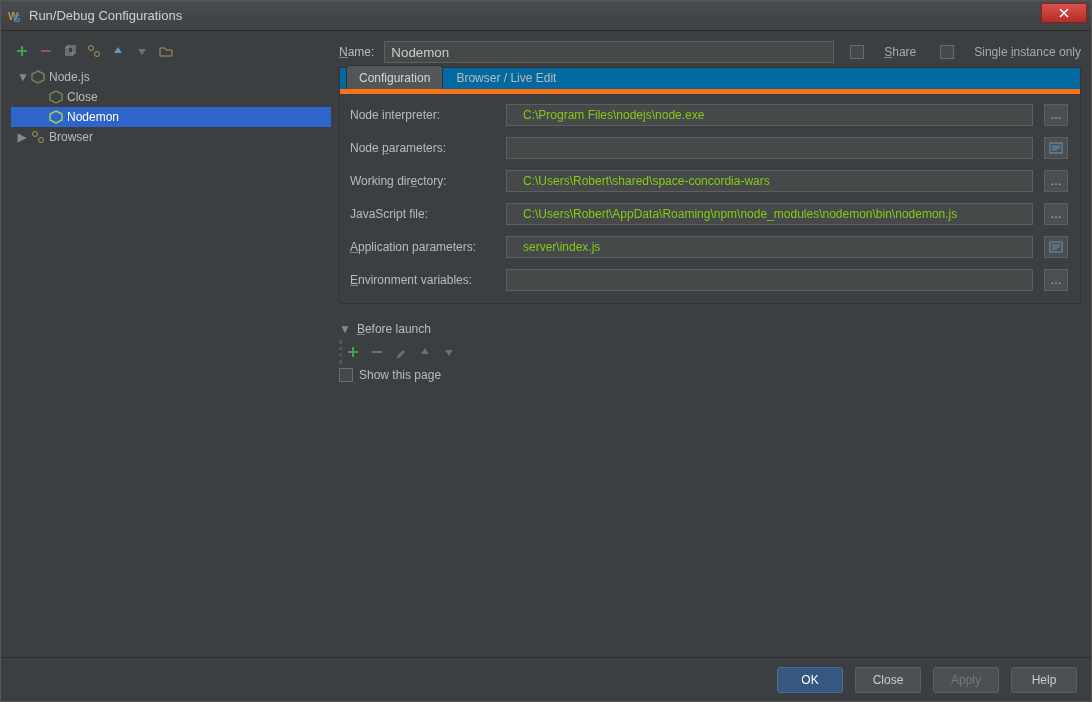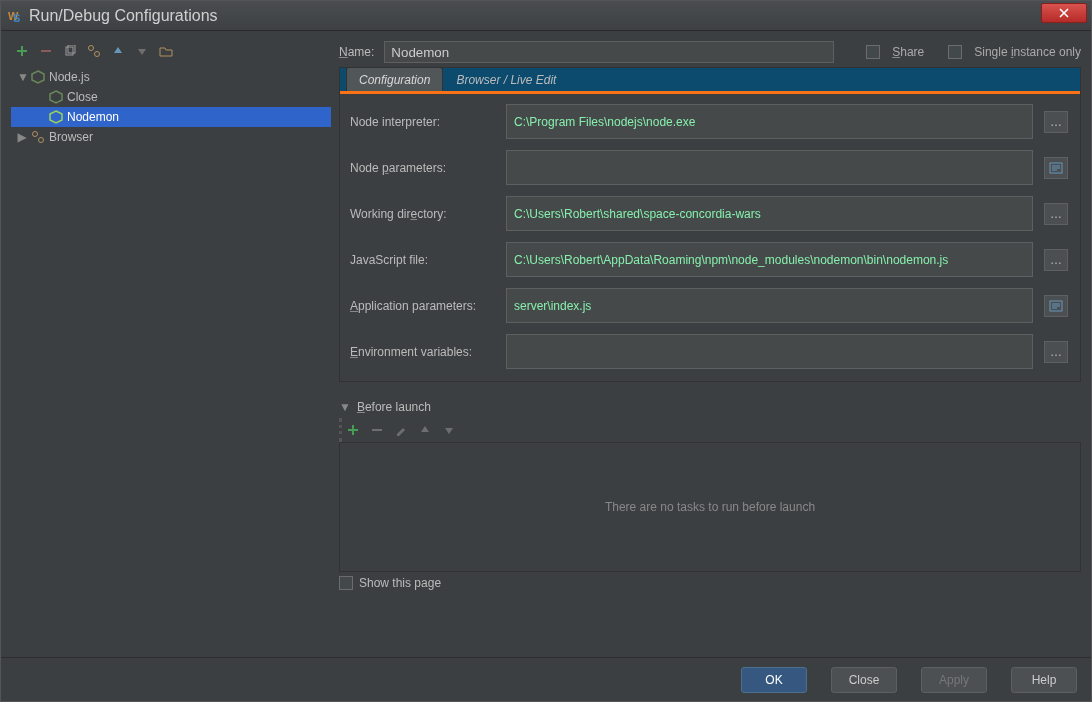--- a/index.html
+++ b/index.html
@@ -1,20 +1,20 @@
 <!DOCTYPE html>
 <html><head>
 <meta charset="utf-8">
 <style>
   * { box-sizing: border-box; margin: 0; padding: 0; }
   html, body { width: 1092px; height: 702px; overflow: hidden; font-family: "Segoe UI", Tahoma, sans-serif; font-size: 12px; background: #000; }
   .window { width: 1092px; height: 702px; background: #3c3f41; border: 1px solid #555; position: relative; display: flex; flex-direction: column; }
   .titlebar { height: 30px; background: linear-gradient(#4a4d4f,#3e4143); border-bottom: 1px solid #2a2a2a; display: flex; align-items: center; padding: 0 6px; color: #ccc; position: relative; }
   .titlebar .ws { width:16px; height:16px; margin-right:6px; display:flex; align-items:center; justify-content:center;}
-  .titlebar .title { font-size: 16px; color: #d0d0d0; }
+  .titlebar .title { font-size: 13px; color: #d0d0d0; }
   .titlebar .close { position:absolute; right:4px; top:2px; width:46px; height:20px; background: linear-gradient(#d9534f,#b52b27); border:1px solid #8a1f1c; border-radius:2px; display:flex; align-items:center; justify-content:center; color:#fff; }
   .body { flex:1; display:flex; padding: 8px 10px 8px 10px; gap:8px; min-height:0;}
   .left { width: 320px; display:flex; flex-direction:column; }
   .toolbar { height:28px; display:flex; align-items:center; gap:6px; padding:2px 2px 6px 2px;}
   .tool { width:18px; height:18px; display:flex; align-items:center; justify-content:center; color:#a0a0a0; cursor:pointer;}
   .tool.green { color:#499c54;}
   .tool.blue { color:#6897bb;}
   .tool.dim { color:#6e6e6e;}
   .tree { flex:1; background:#3c3f41; border:none; overflow:auto; color:#bbb;}
   .tree-row { height:20px; display:flex; align-items:center; padding-left:6px; gap:4px; white-space:nowrap;}
@@ -22,37 +22,37 @@
   .twisty { width:10px; text-align:center; color:#888;}
   .hex { width:14px; height:14px; display:inline-block;}
   .hex.green svg polygon{ fill:none; stroke:#6a8759; stroke-width:1.5;}
   .hex.lightgreen svg polygon{ fill:none; stroke:#9ccf60; stroke-width:1.5;}
   .tree-label { }
   .right { flex:1; display:flex; flex-direction:column; min-width:0;}
   .topline { height:28px; display:flex; align-items:center; gap:10px; padding:2px 0 4px 0;}
   .lbl { color:#bbb; font-size:12px;}
   .ul { text-decoration: underline; text-decoration-color: #888;}
   .name-input { flex:0 0 450px; height:22px; background:#45494a; border:1px solid #5e6060; color:#ccc; padding:0 6px;}
-  .chk-wrap { display:flex; align-items:center; gap:12px; color:#aaa; margin-left:auto;}
+  .chk-wrap { display:flex; align-items:center; gap:20px; color:#aaa; margin-left:auto;}
   .chk { width:14px; height:14px; background:#43494a; border:1px solid #6c6c6c;}
   .panel { border:1px solid #323232; background:#3c3f41; padding:0; }
-  .tabs { height:26px; display:flex; align-items:flex-end; border-bottom:3px solid #f97316; background:#0c4a6e; padding-left:6px;font-style:italic;}
+  .tabs { height:26px; display:flex; align-items:flex-end; border-bottom:5px solid #f97316; background:#0369a1; padding-left:6px;}
   .tab { height:24px; padding:0 12px; display:flex; align-items:center; color:#bbb; border:1px solid transparent; border-bottom:none; cursor:pointer; font-size:12px; border-top-left-radius:3px; border-top-right-radius:3px;}
   .tab.active { background:#515658; border-color:#323232; color:#d8d8d8;}
   .form { padding:10px 10px 12px 10px; display:grid; grid-template-columns: 145px 1fr 26px; row-gap:7px; column-gap:6px; align-items:center;gap:11px;}
   .form .flbl { color:#bbb; font-size:12px;}
-  .tinput { height:35px; background:#45494a; border:1px solid #5e6060; color:#86efac; padding:0 7px; width:100%; font-size:12px;}
+  .tinput { height:22px; background:#45494a; border:1px solid #5e6060; color:#84cc16; padding:0 16px; width:100%; font-size:12px;}
   .iconbtn { width:24px; height:22px; background:#4b4f51; border:1px solid #5e6060; display:flex; align-items:center; justify-content:center; color:#bbb; cursor:pointer; font-size:12px;}
   .before { margin-top:18px; color:#bbb;}
   .before-header { display:flex; align-items:center; gap:6px; font-size:12px;}
   .before-header .tw { color:#888;}
   .mini-toolbar { height:24px; display:flex; align-items:center; gap:6px; padding:4px 2px; border-left:3px dotted #555; margin-top:4px;}
   .before-area { height:130px; border:1px solid #323232; background:#3c3f41; display:flex; align-items:center; justify-content:center; color:#888; font-size:12px;}
   .showthis { margin-top:4px; display:flex; align-items:center; gap:6px; color:#bbb;}
-  .footer { height:44px; border-top:1px solid #2d2d2d; display:flex; align-items:center; justify-content:flex-end; gap:24px; padding:0 14px;}
+  .footer { height:44px; border-top:1px solid #2d2d2d; display:flex; align-items:center; justify-content:flex-end; gap:12px; padding:0 14px;}
   .btn { height:26px; min-width:66px; padding:0 14px; background:#4c5052; border:1px solid #5e6060; color:#ccc; border-radius:3px; cursor:pointer; font-size:12px; display:flex; align-items:center; justify-content:center;}
   .btn.primary { background:#365880; border-color:#4a708b; color:#fff;}
   .btn.disabled { color:#777;}
   svg { display:block;}
 </style>
 </head>
 <body>
 
 <div class="window">
   <div class="titlebar">
@@ -232,23 +232,20 @@
               <svg width="12" height="12">
                 <path d="M6 2 L10 8 L2 8 Z" fill="#6e6e6e"></path>
               </svg>
             </span>
           <span class="tool dim">
               <svg width="12" height="12">
                 <path d="M6 10 L10 4 L2 4 Z" fill="#6e6e6e"></path>
               </svg>
             </span>
         </div>
-        <div class="before-area">
-          <span>There are no tasks to run before launch</span>
-        </div>
         <div class="showthis">
           <span class="chk"></span>
           <span>Show this page</span>
         </div>
       </div>
     </div>
   </div>
 
   <div class="footer">
     <div class="btn primary">OK</div>

